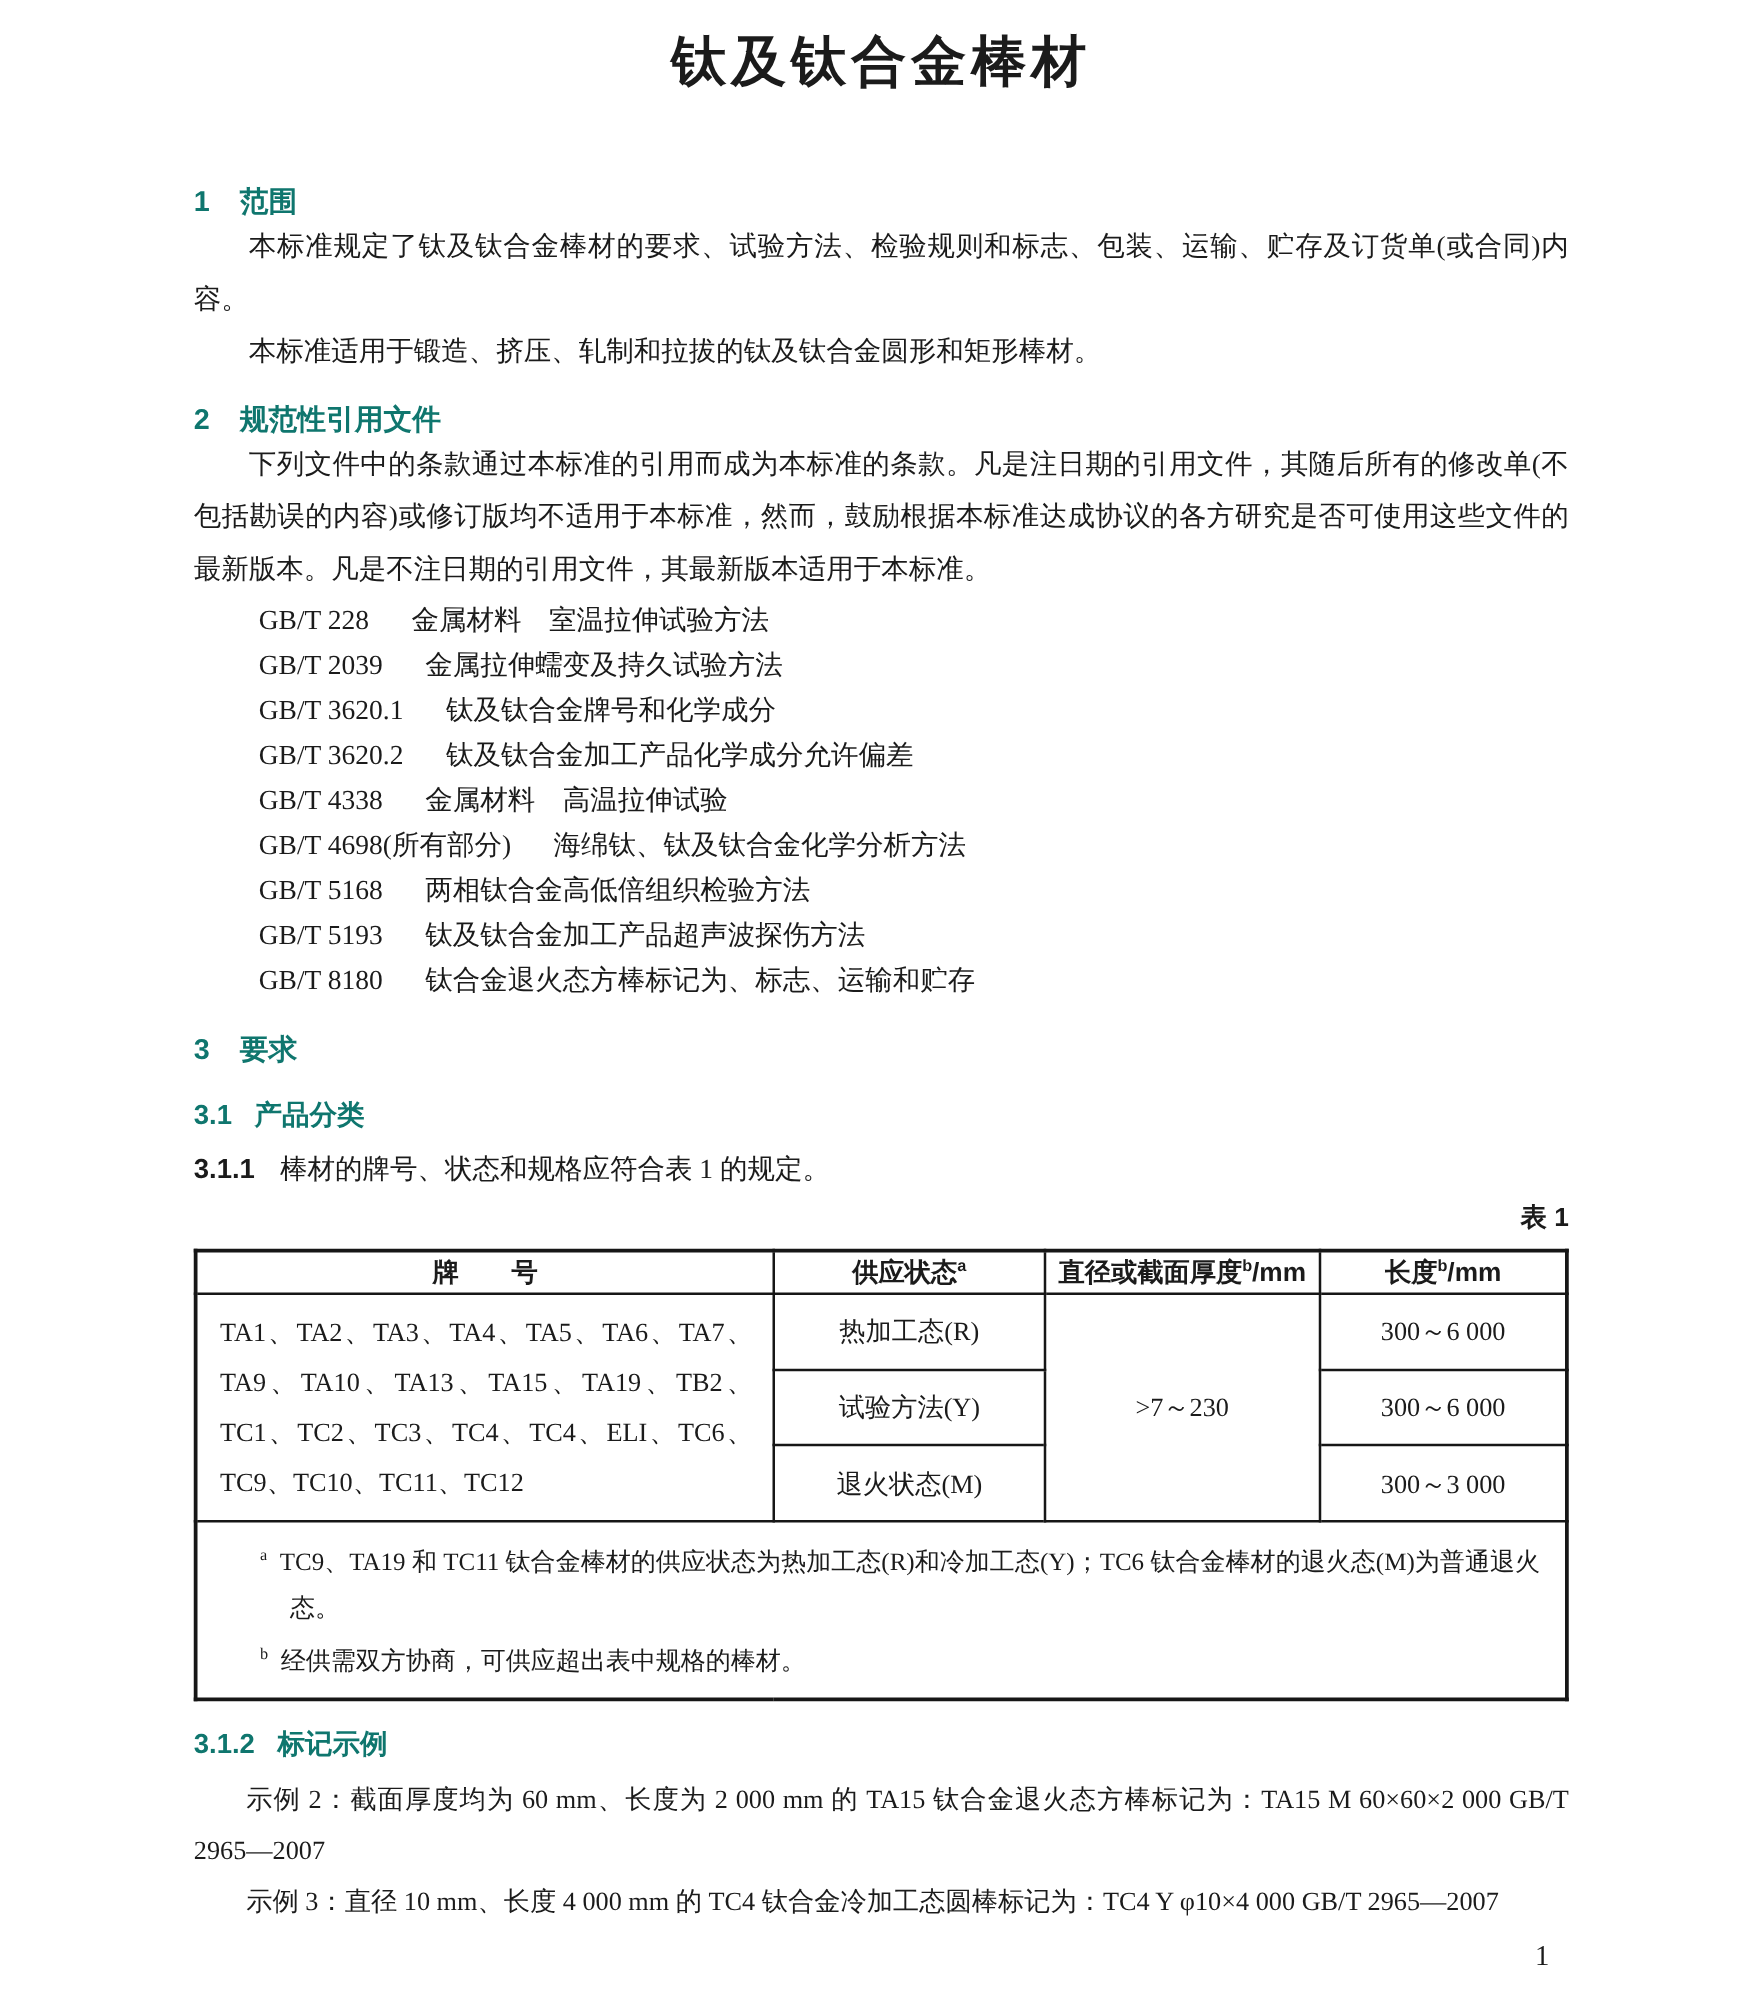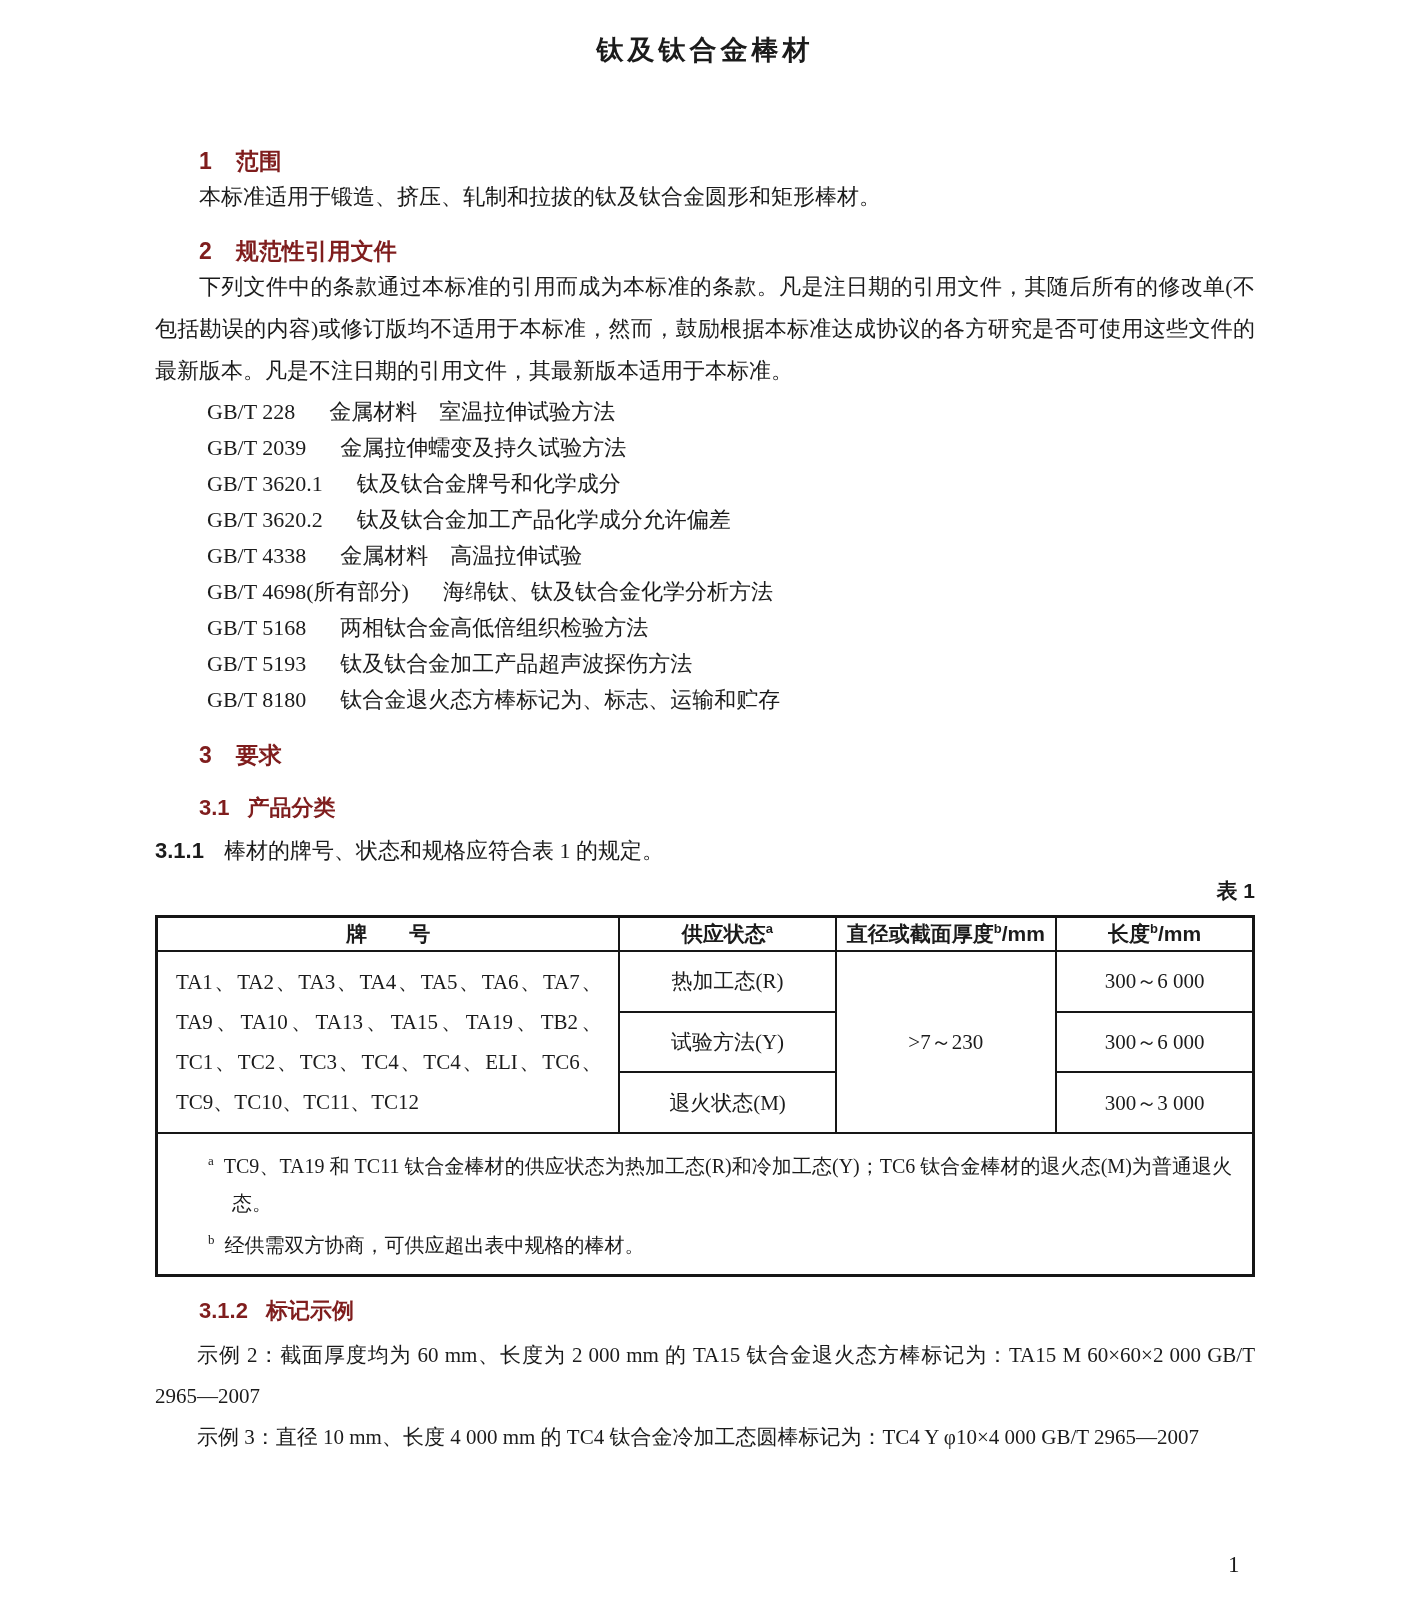--- a/index.html
+++ b/index.html
@@ -18,31 +18,30 @@
     inset: 0;
     padding: 24px 152px 0 155px;
   }
 
   
   .doc-title {
     margin: 0;
     text-align: center;
     font-family: "Liberation Sans", "DejaVu Sans", sans-serif;
     font-weight: 700;
-    font-size: 27px;
+    font-size: 44px;
     line-height: 52px;
     letter-spacing: 4px;
   }
 
   
   .sec-heading {
     font-family: "Liberation Sans", "DejaVu Sans", sans-serif;
     font-weight: 700;
-    color: #7f1d1d;
-    margin-left: 44px;
+    color: #0f766e;
   }
   .sec-heading.lvl1 { font-size: 23px; line-height: 30px; }
   .sec-heading.lvl2 { font-size: 22px; line-height: 28px; }
   .sec-num { margin-right: 24px; }
   .lvl2 .sec-num { margin-right: 18px; }
 
   .mt-sec1  { margin-top: 70px; }
   .mt-p1    { margin-top: 26px; }
   .mt-sec2  { margin-top: 18px; }
   .mt-intro { margin-top: 20px; }
@@ -168,20 +167,21 @@
 </head>
 <body>
 
 <div class="page">
 
   <h1 class="doc-title">钛及钛合金棒材</h1>
 
   <div class="sec-heading lvl1 mt-sec1">
     <span class="sec-num">1</span><span>范围</span>
   </div>
+  <p class="para indent mt-p1">本标准规定了钛及钛合金棒材的要求、试验方法、检验规则和标志、包装、运输、贮存及订货单(或合同)内容。</p>
   <p class="para indent">本标准适用于锻造、挤压、轧制和拉拔的钛及钛合金圆形和矩形棒材。</p>
 
   <div class="sec-heading lvl1 mt-sec2">
     <span class="sec-num">2</span><span>规范性引用文件</span>
   </div>
   <p class="para indent mt-intro">下列文件中的条款通过本标准的引用而成为本标准的条款。凡是注日期的引用文件，其随后所有的修改单(不包括勘误的内容)或修订版均不适用于本标准，然而，鼓励根据本标准达成协议的各方研究是否可使用这些文件的最新版本。凡是不注日期的引用文件，其最新版本适用于本标准。</p>
 
   <ul class="ref-list">
     <li class="ref-item"><span class="ref-code">GB/T 228</span><span>金属材料　室温拉伸试验方法</span></li>
     <li class="ref-item"><span class="ref-code">GB/T 2039</span><span>金属拉伸蠕变及持久试验方法</span></li>

